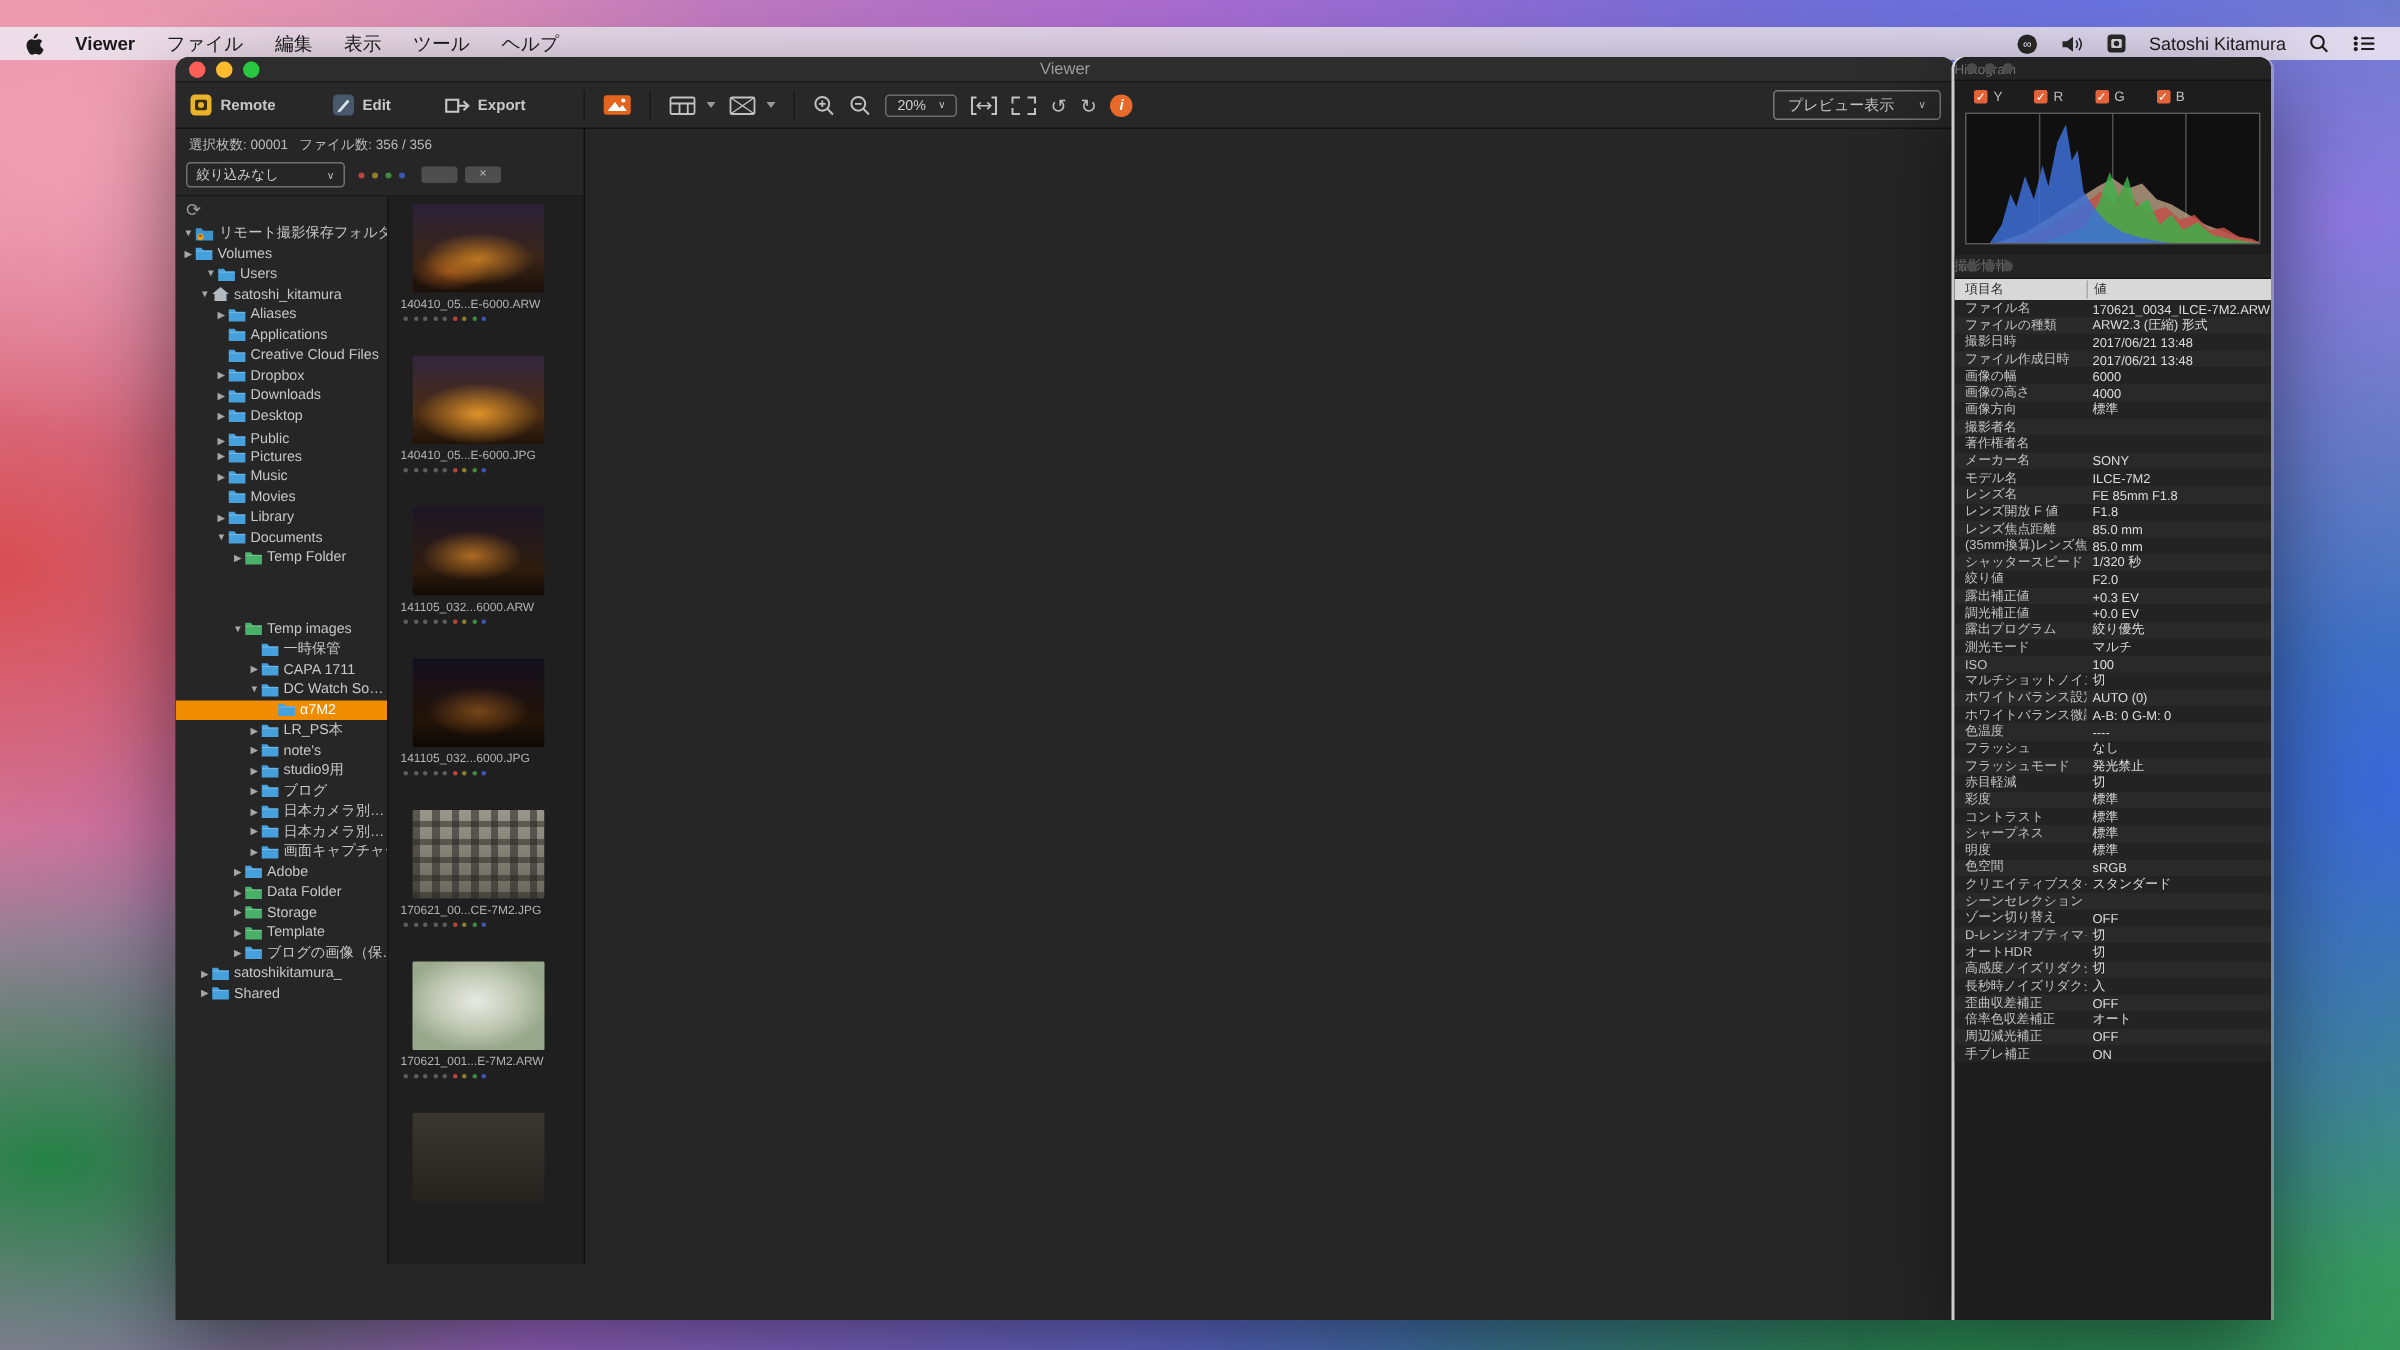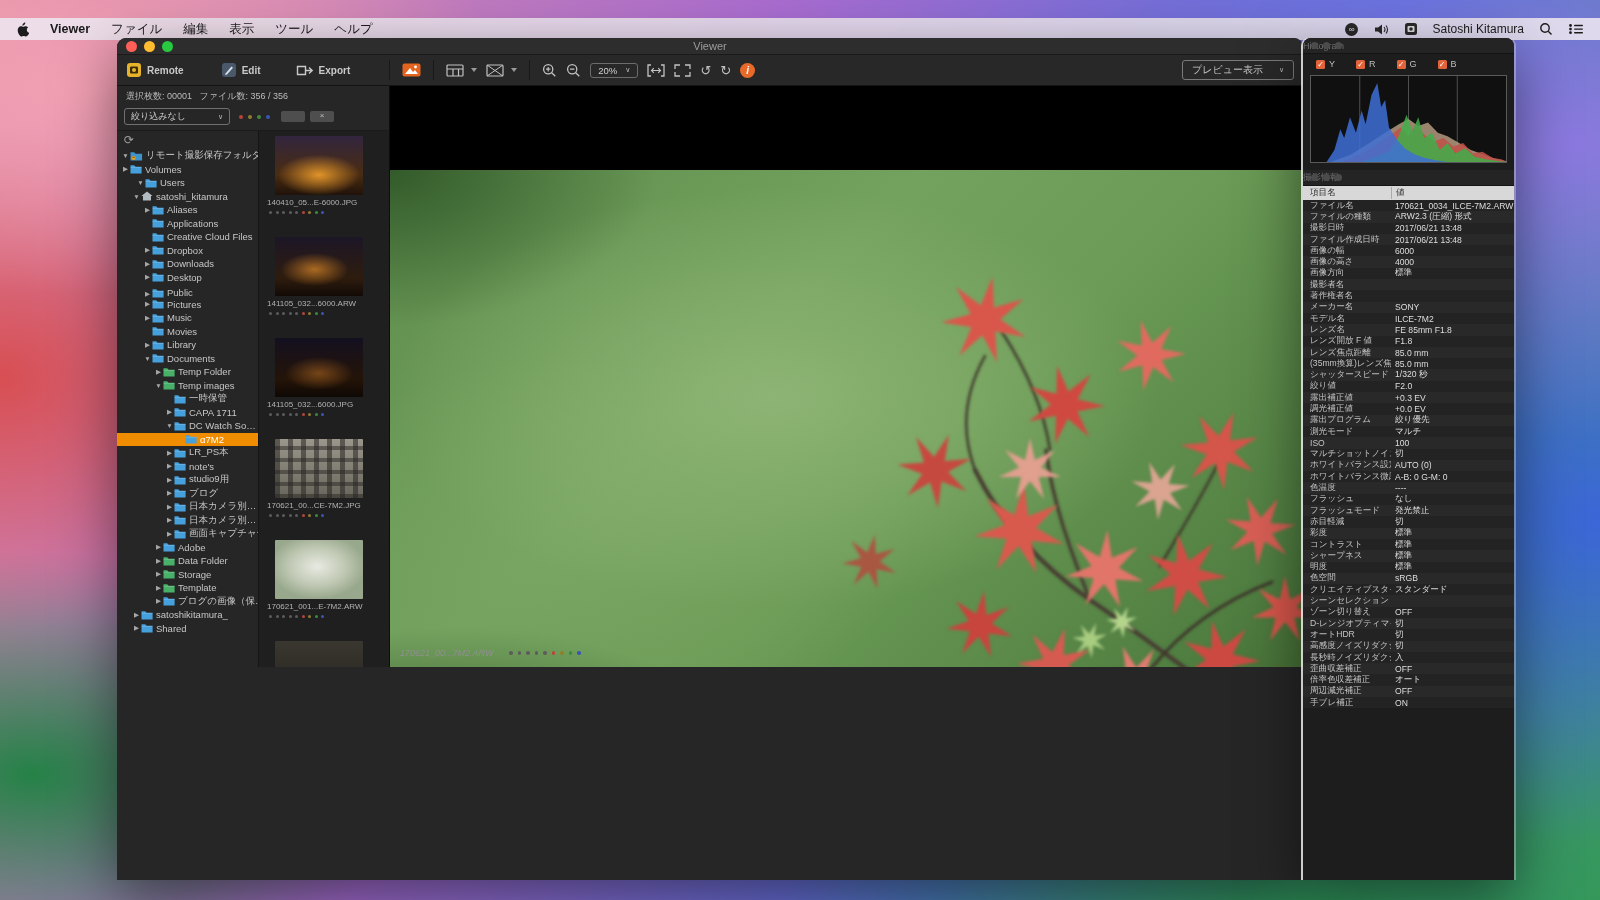--- a/index.html
+++ b/index.html
@@ -45,21 +45,21 @@
     border-top:4px solid #9a9a9a; margin-left:2px; }
   .zoom-box { border:1px solid #6c6c6c; border-radius:3px; padding:1px 7px; display:flex;
     align-items:center; gap:8px; font-size:9.5px; color:#d0d0d0; }
   .zv-caret { font-size:7px; color:#bbb; }
   .rot { font-size:13px; color:#bdbdbd; line-height:1; }
   .info-btn { width:15px; height:15px; border-radius:50%; background:#e86a2a; color:#fff;
     font-size:10px; font-weight:bold; text-align:center; line-height:15px; font-style:italic; }
   .preview-dd { margin-left:auto; border:1px solid #7a7a7a; border-radius:3px; padding:2px 9px;
     font-size:10px; color:#c4c4c4; display:flex; align-items:center; gap:16px; }
 
-  .win-body { display:flex; height:581px; }
+  .win-body { display:flex; height:581px;flex-direction:column; }
 
   
   .leftcol { width:273px; display:flex; flex-direction:column; background:#262626;
     border-right:1px solid #0e0e0e; }
   .info-row { font-size:9px; color:#bcbcbc; padding:4px 9px 2px; white-space:nowrap; }
   .filter-row { display:flex; align-items:center; gap:5px; padding:3px 7px 5px;
     border-bottom:1px solid #1b1b1b; }
   .filter-dd { width:106px; border:1px solid #707070; border-radius:3px; font-size:9px;
     color:#cecece; padding:1px 6px; display:flex; justify-content:space-between; align-items:center; }
   .cdot { width:4px; height:4px; border-radius:50%; }
@@ -473,21 +473,21 @@
               <div class="tree-row" style="padding-left: 37px;">
                 <span class="arr">▶</span>
                 <span style="display: flex;">
                   <svg width="12" height="10" viewBox="0 0 12 10">
                     <path d="M.5 1.2 h3.7 l1.4 1.6 h6 v6.6 h-11.1 z" fill="#49b06a"></path>
                     <path d="M.5 3.4 h11.1" stroke="rgba(255,255,255,.3)" stroke-width=".6"></path>
                   </svg>
                 </span>
                 <span>Temp Folder</span>
               </div>
-              <div class="tree-row" style="padding-left: 37px;">
+              <div class="tree-row" style="padding-left: 37px; margin-top: 34px;">
                 <span class="arr">▼</span>
                 <span style="display: flex;">
                   <svg width="12" height="10" viewBox="0 0 12 10">
                     <path d="M.5 1.2 h3.7 l1.4 1.6 h6 v6.6 h-11.1 z" fill="#49b06a"></path>
                     <path d="M.5 3.4 h11.1" stroke="rgba(255,255,255,.3)" stroke-width=".6"></path>
                   </svg>
                 </span>
                 <span>Temp images</span>
               </div>
               <div class="tree-row" style="padding-left: 48px;">
@@ -666,20 +666,35 @@
                   <svg width="12" height="10" viewBox="0 0 12 10">
                     <path d="M.5 1.2 h3.7 l1.4 1.6 h6 v6.6 h-11.1 z" fill="#46a0dc"></path>
                     <path d="M.5 3.4 h11.1" stroke="rgba(255,255,255,.3)" stroke-width=".6"></path>
                   </svg>
                 </span>
                 <span>Shared</span>
               </div>
             </div>
         </div>
         <div class="thumbs" id="thumb-col">
+            <div class="tcell">
+              <div class="timg k-night1"></div>
+              <div class="tlabel">140410_05...E-6000.ARW</div>
+              <div class="tdots">
+                <span class="sdot"></span>
+                <span class="sdot"></span>
+                <span class="sdot"></span>
+                <span class="sdot"></span>
+                <span class="sdot"></span>
+                <span class="sdot" style="background: rgb(184, 68, 58);"></span>
+                <span class="sdot" style="background: rgb(143, 126, 46);"></span>
+                <span class="sdot" style="background: rgb(63, 138, 60);"></span>
+                <span class="sdot" style="background: rgb(59, 85, 180);"></span>
+              </div>
+            </div>
             <div class="tcell">
               <div class="timg k-night2"></div>
               <div class="tlabel">140410_05...E-6000.JPG</div>
               <div class="tdots">
                 <span class="sdot"></span>
                 <span class="sdot"></span>
                 <span class="sdot"></span>
                 <span class="sdot"></span>
                 <span class="sdot"></span>
                 <span class="sdot" style="background: rgb(184, 68, 58);"></span>

